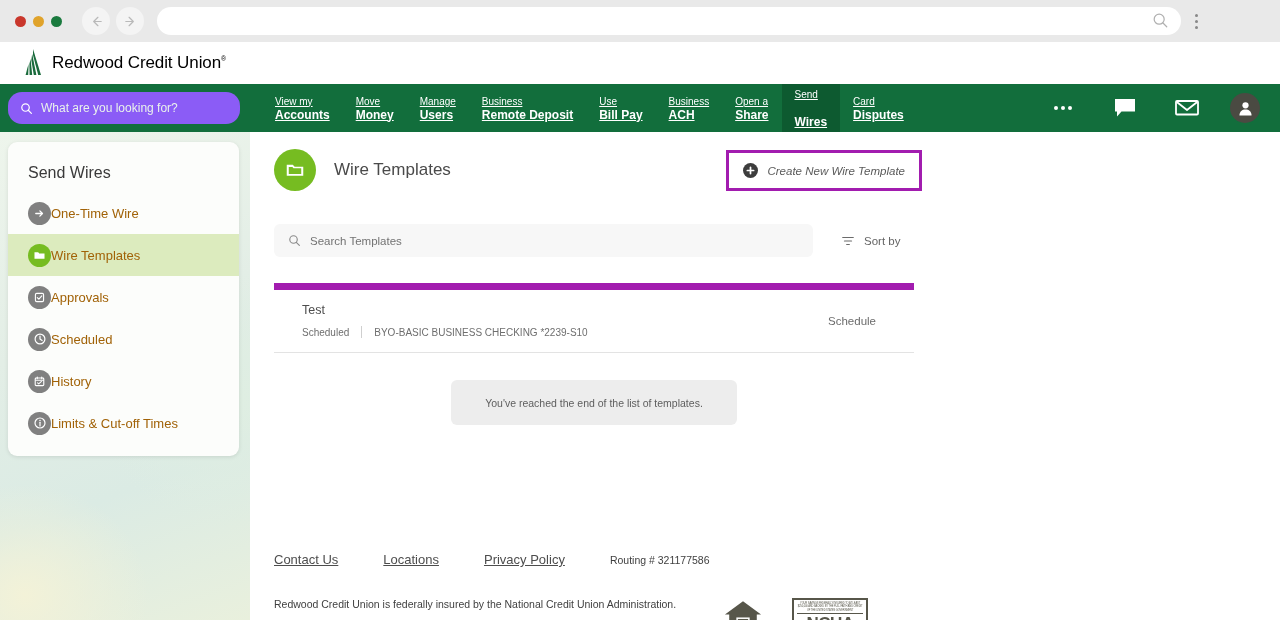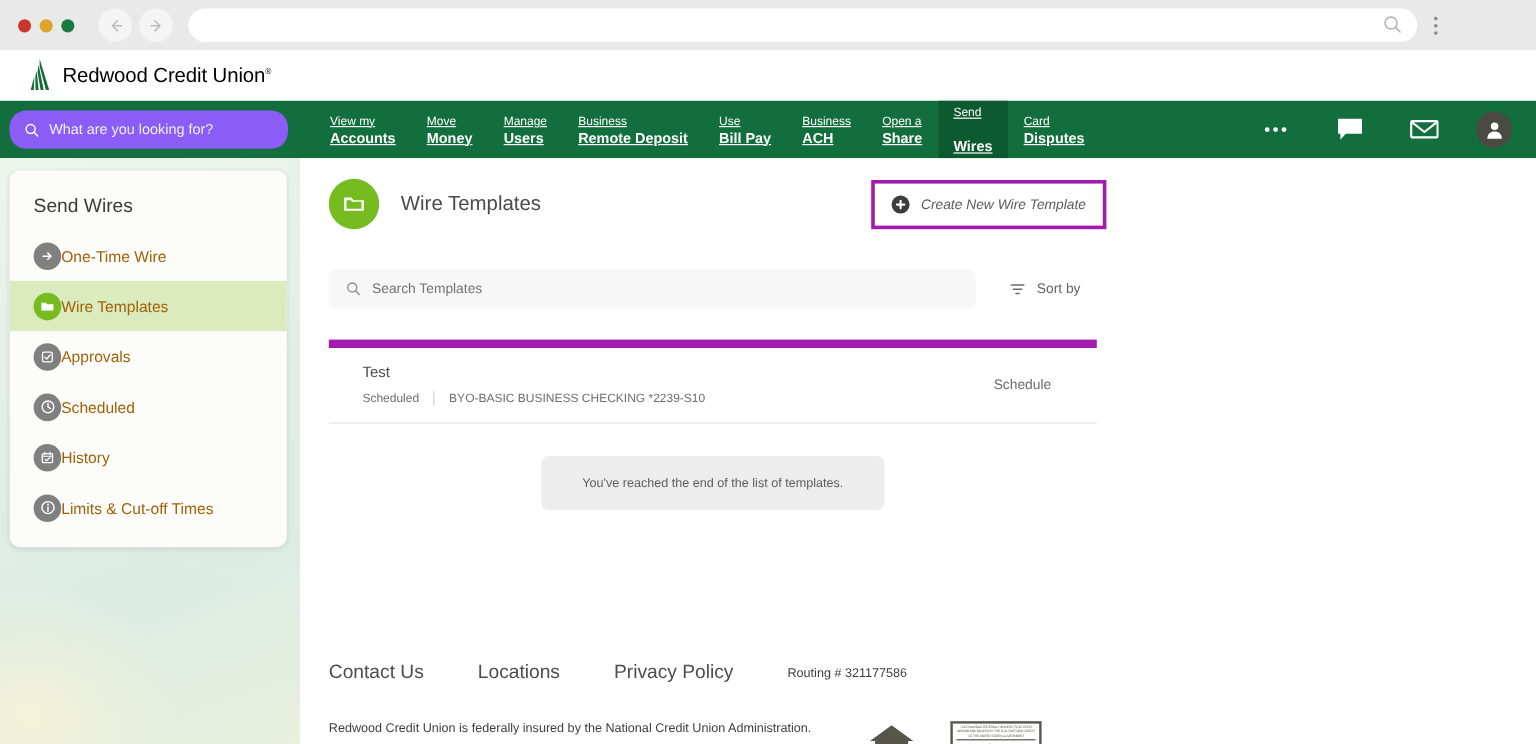--- a/index.html
+++ b/index.html
@@ -238,21 +238,22 @@
     background: #ededed;
     border-radius: 6px;
     display: flex; align-items: center; justify-content: center;
   }
   .end-notice-text { font-size: 10.5px; color: #5e5e5e; }
 
   
   .footer { position: absolute; top: 420px; left: 0; width: 640px; }
   .footer-links { display: flex; align-items: center; }
   .footer-link {
-    font-size: 16px; color: #4d4d4d;
+    font-size: 13px; color: #4d4d4d;
+    text-decoration: underline;
     margin-right: 45px;
     white-space: nowrap;
   }
   .footer-routing { font-size: 10.5px; color: #3f3f3f; white-space: nowrap; }
 
   .footer-bottom {
     margin-top: 31px;
     display: flex; align-items: flex-start;
   }
   .footer-disclaimer { font-size: 10.5px; color: #3f3f3f; white-space: nowrap; }

